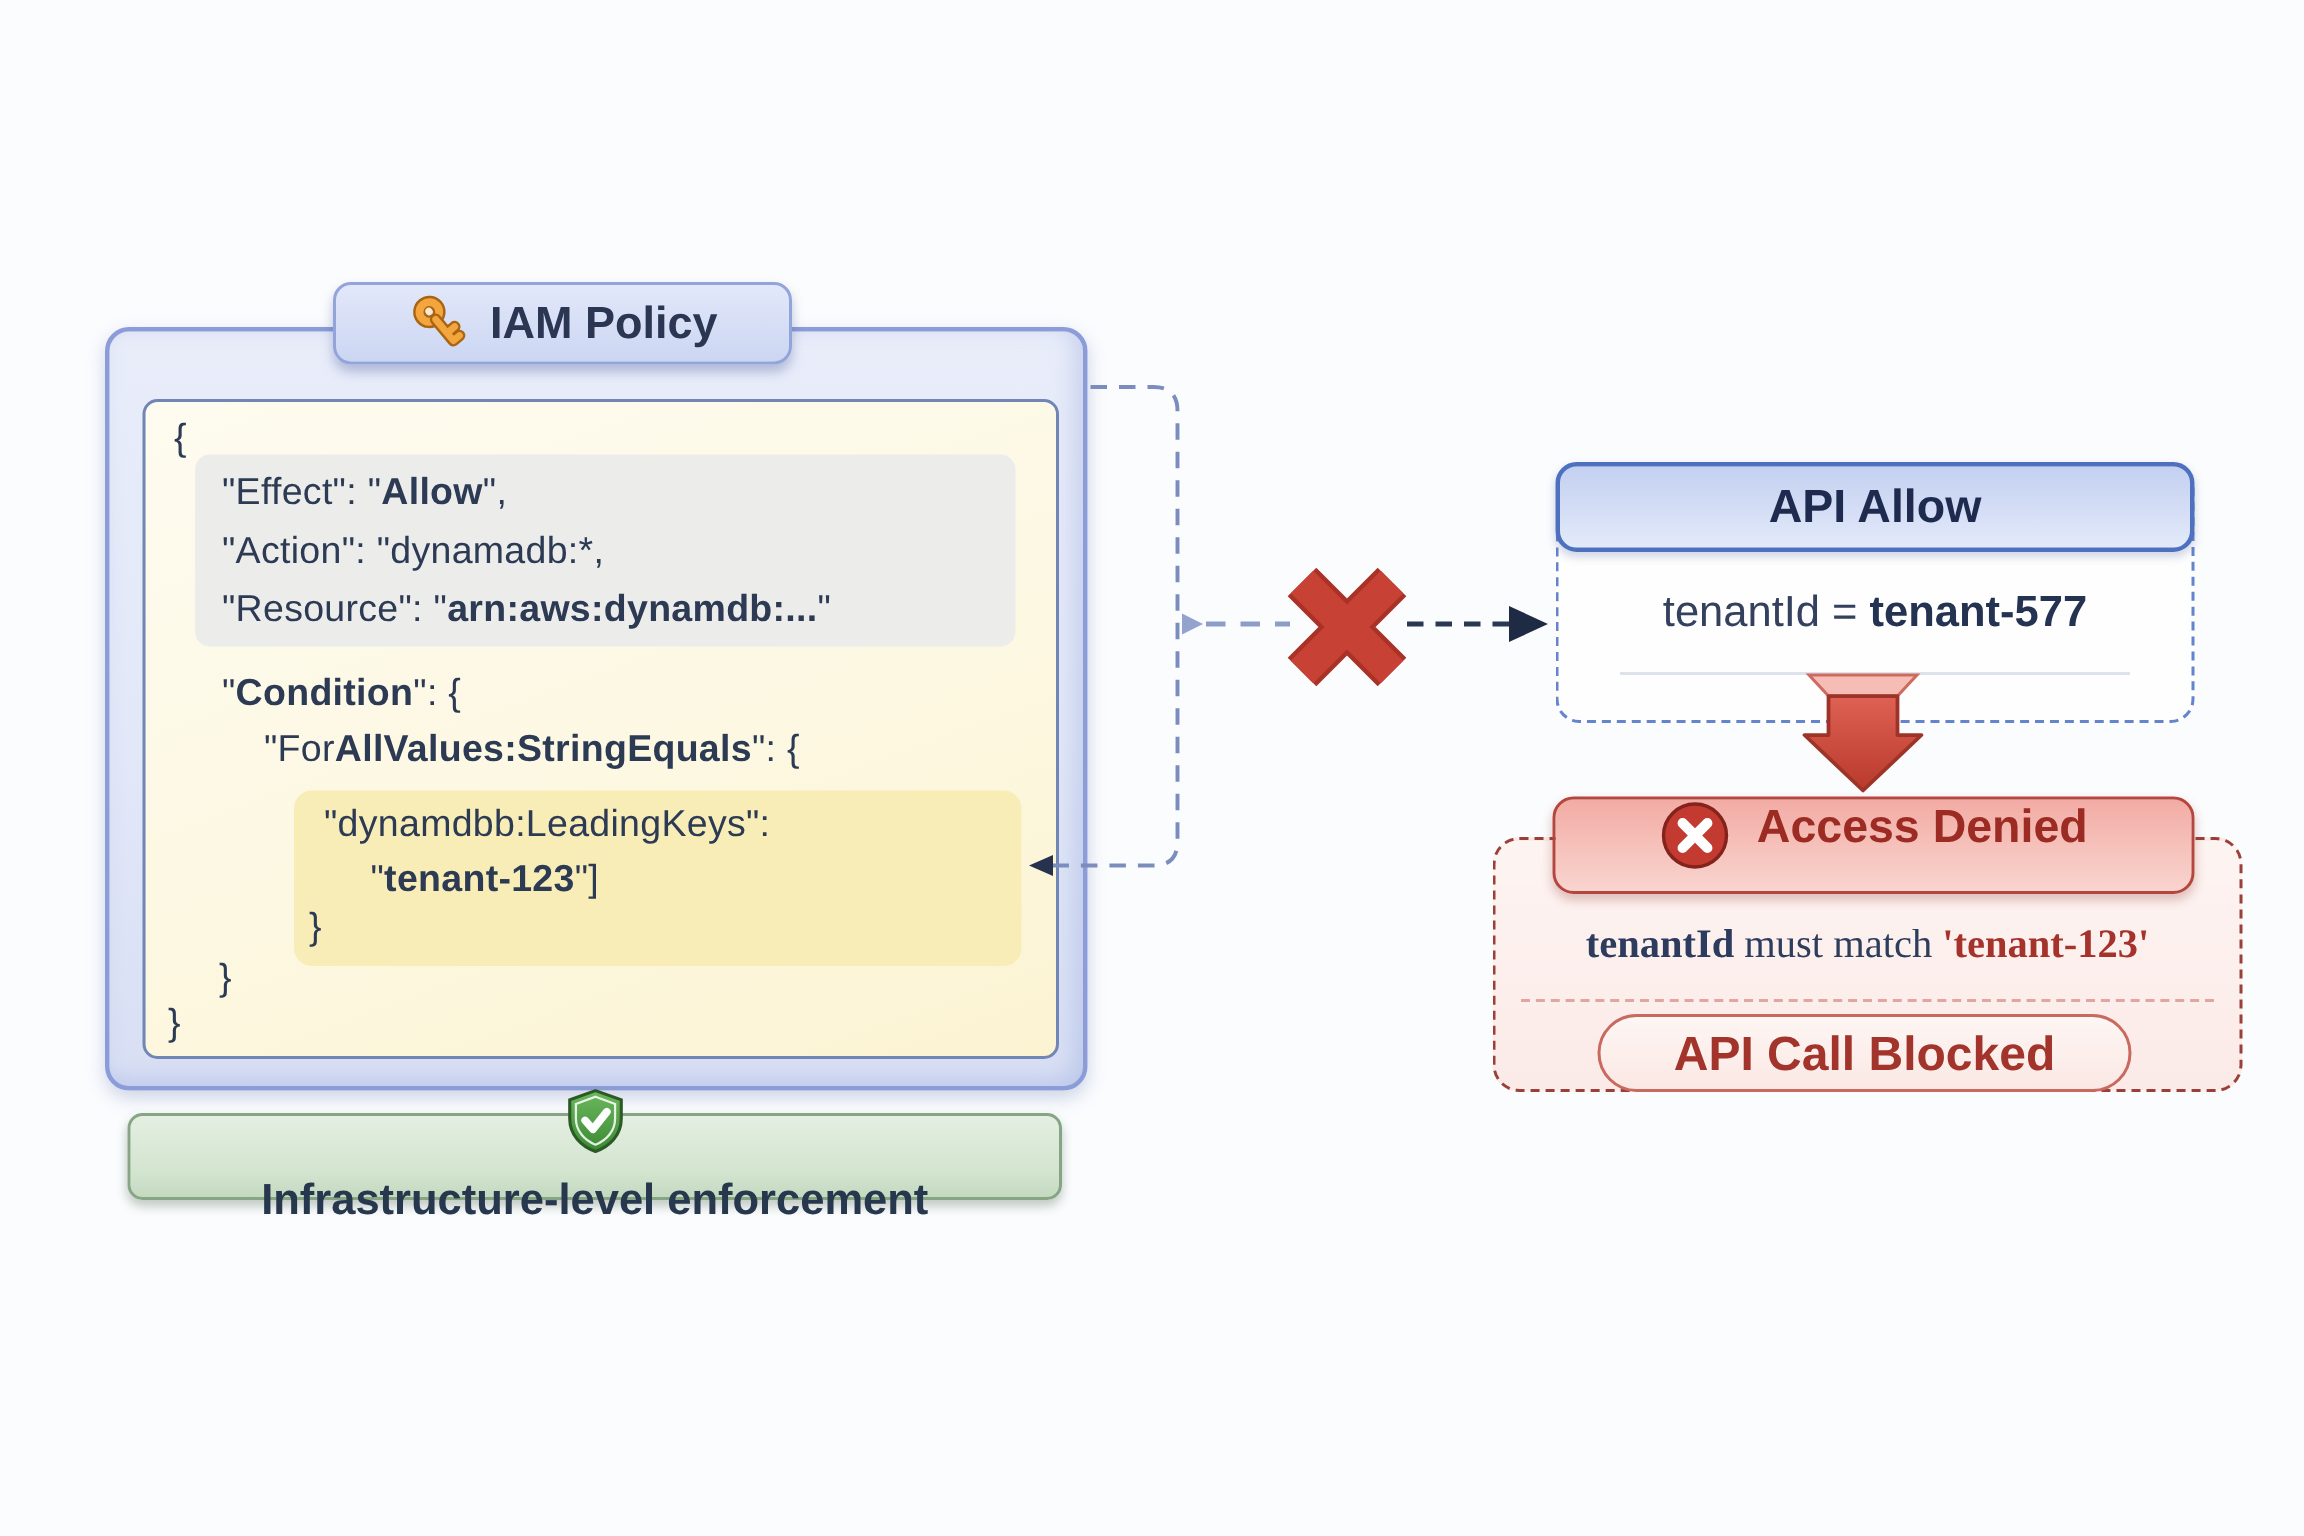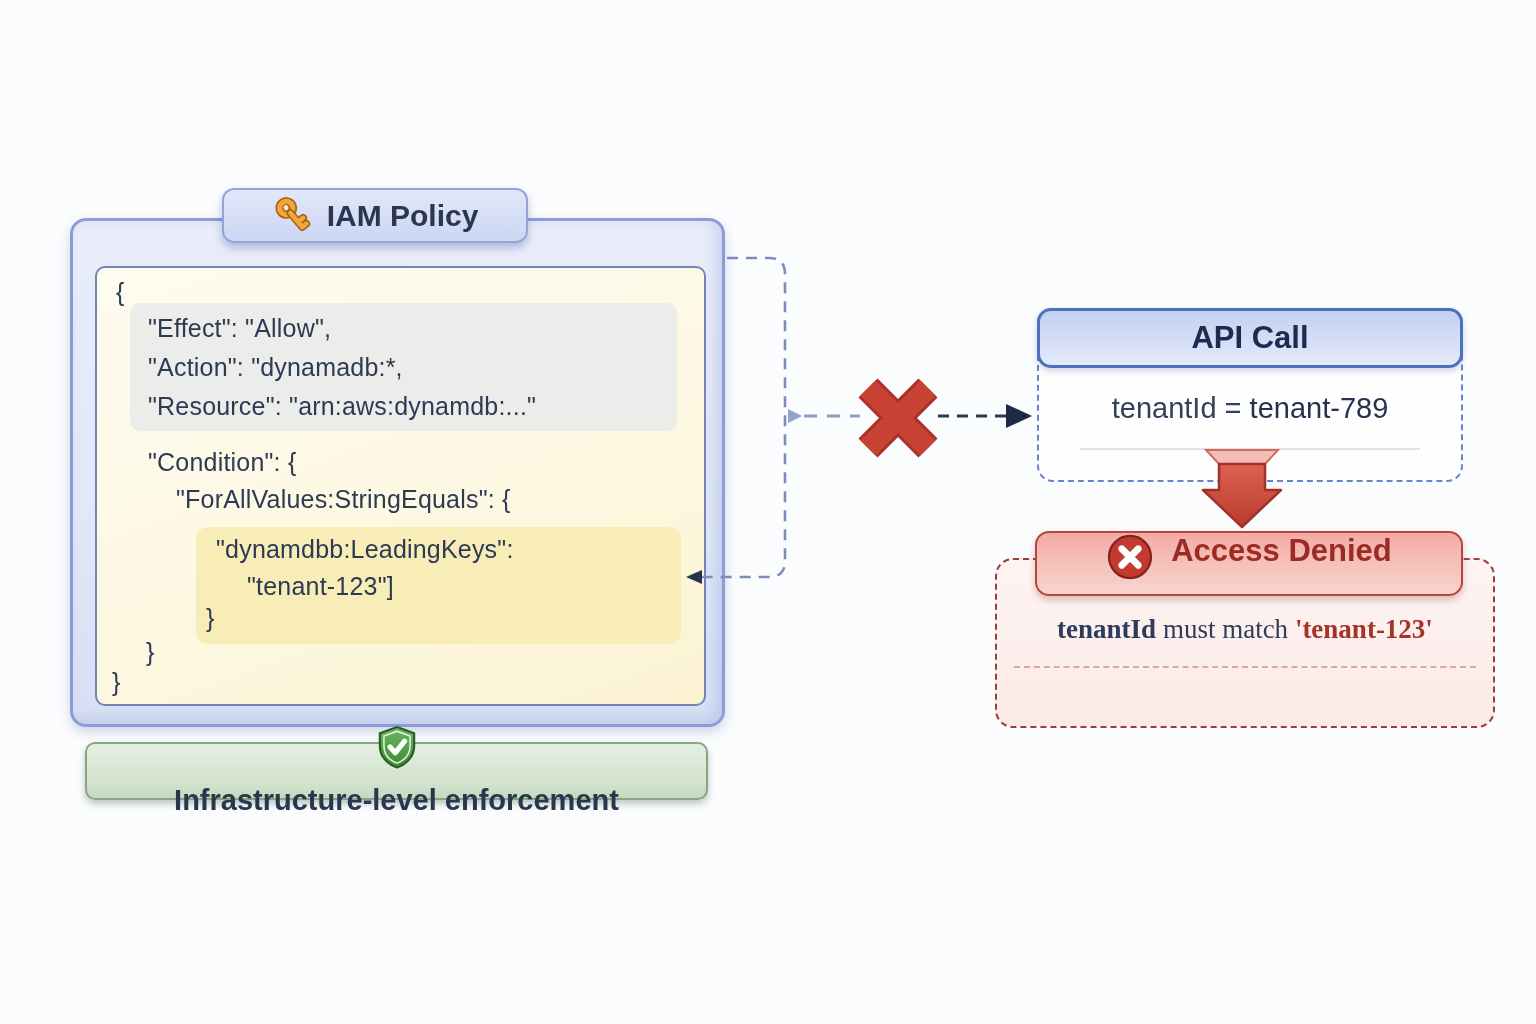--- a/index.html
+++ b/index.html
@@ -4,21 +4,21 @@
 <style>
   * { margin: 0; padding: 0; box-sizing: border-box; }
   html, body { width: 1536px; height: 1024px; }
   body {
     font-family: "Liberation Sans", sans-serif;
     background: #fbfcfe;
     position: relative;
     overflow: hidden;
   }
   #canvas { position: absolute; inset: 0; width: 1536px; height: 1024px; }
-  .b { font-weight: normal; text-align: center; }
+  .b { font-weight: bold; text-align: center; }
 
   
   .policy-box {
     position: absolute; left: 70px; top: 218px; width: 655px; height: 509px;
     border: 3px solid #8b9cd8; border-radius: 16px;
     background: linear-gradient(180deg, #e9edfa 0%, #e2e8f8 55%, #d8dff4 100%);
     box-shadow: 0 5px 12px rgba(90,110,170,.28), inset -6px -4px 14px rgba(140,160,215,.35);
     z-index: 2;
   }
   .policy-tab {
@@ -187,41 +187,44 @@
         <path d="M32 3 L57 12 V30 C57 46 46 57 32 62 C18 57 7 46 7 30 V12 Z" fill="url(#shg)" stroke="#2c5a27" stroke-width="3"></path>
         <path d="M32 9 L51 16 V30 C51 42 43 51 32 55.5 C21 51 13 42 13 30 V16 Z" fill="none" stroke="#ffffff" stroke-width="2.2" opacity=".85"></path>
         <path d="M22 32 L29.5 40.5 L43 23.5" fill="none" stroke="#ffffff" stroke-width="7.5" stroke-linecap="round" stroke-linejoin="round"></path>
       </svg>
     </span>
     <span>Infrastructure-level enforcement</span>
   </div>
 
   <div class="api-body"></div>
   <div class="api-header">
-    <span>API Call</span>
+    <span>API Allow</span>
   </div>
   <div class="api-param">
-    <span>tenantId = </span><span class="b" style="color:#253352;">tenant-789</span>
+    <span>tenantId = </span><span class="b" style="color:#253352;">tenant-577</span>
   </div>
   <div class="api-divider"></div>
 
   <div class="denied-outer"></div>
   <div class="denied-banner">
     <span>
       <svg class="icon-svg" width="48" height="48" viewBox="0 0 64 64">
         <circle cx="32" cy="32" r="28" fill="#c23a30" stroke="#84231c" stroke-width="3"></circle>
         <path d="M21 21 L43 43 M43 21 L21 43" stroke="#ffffff" stroke-width="9" stroke-linecap="round"></path>
       </svg>
     </span>
     <span>Access Denied</span>
   </div>
   <div class="denied-text">
     <span class="denied-key">tenantId</span><span> must match </span><span class="denied-val">'tenant-123'</span>
   </div>
   <div class="denied-divider"></div>
+  <div class="blocked-pill">
+    <span>API Call Blocked</span>
+  </div>
 
   <svg class="overlay">
     <defs>
       <linearGradient id="arrg" x1="0" y1="0" x2="0" y2="1">
         <stop offset="0" stop-color="#de6153"></stop>
           <stop offset="1" stop-color="#b93a2c"></stop>
       </linearGradient>
     </defs>
 
     <g>

